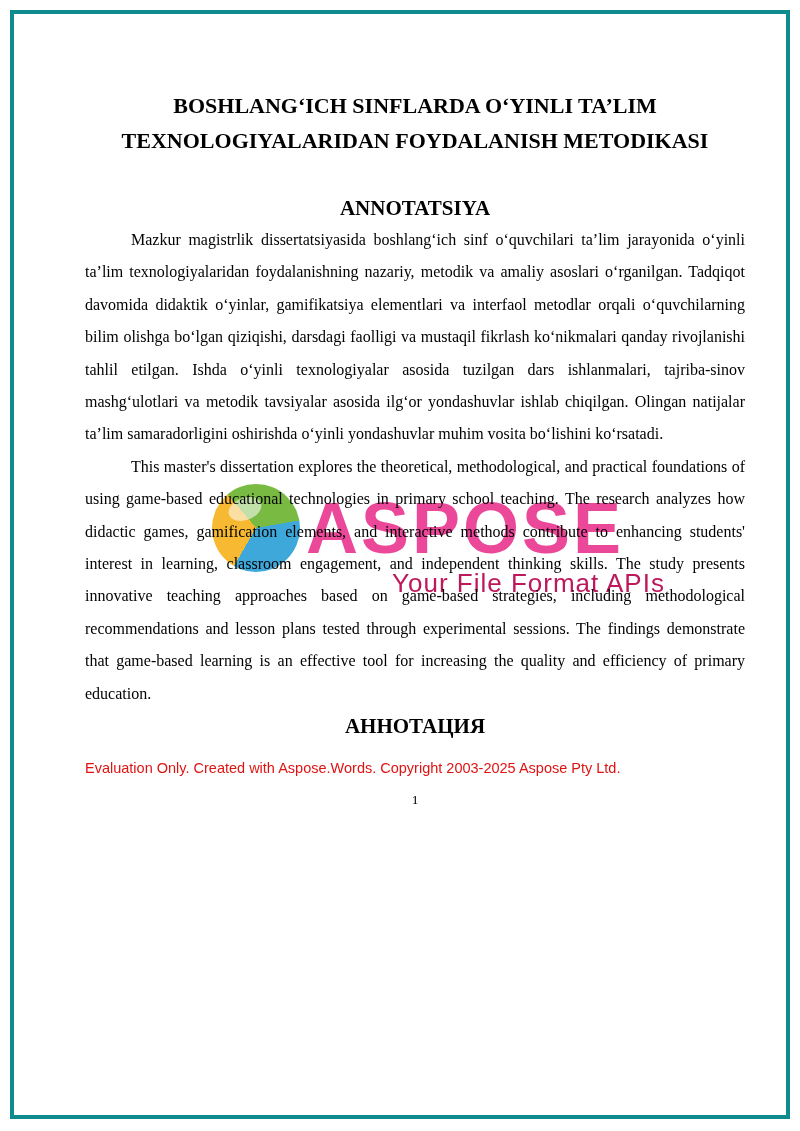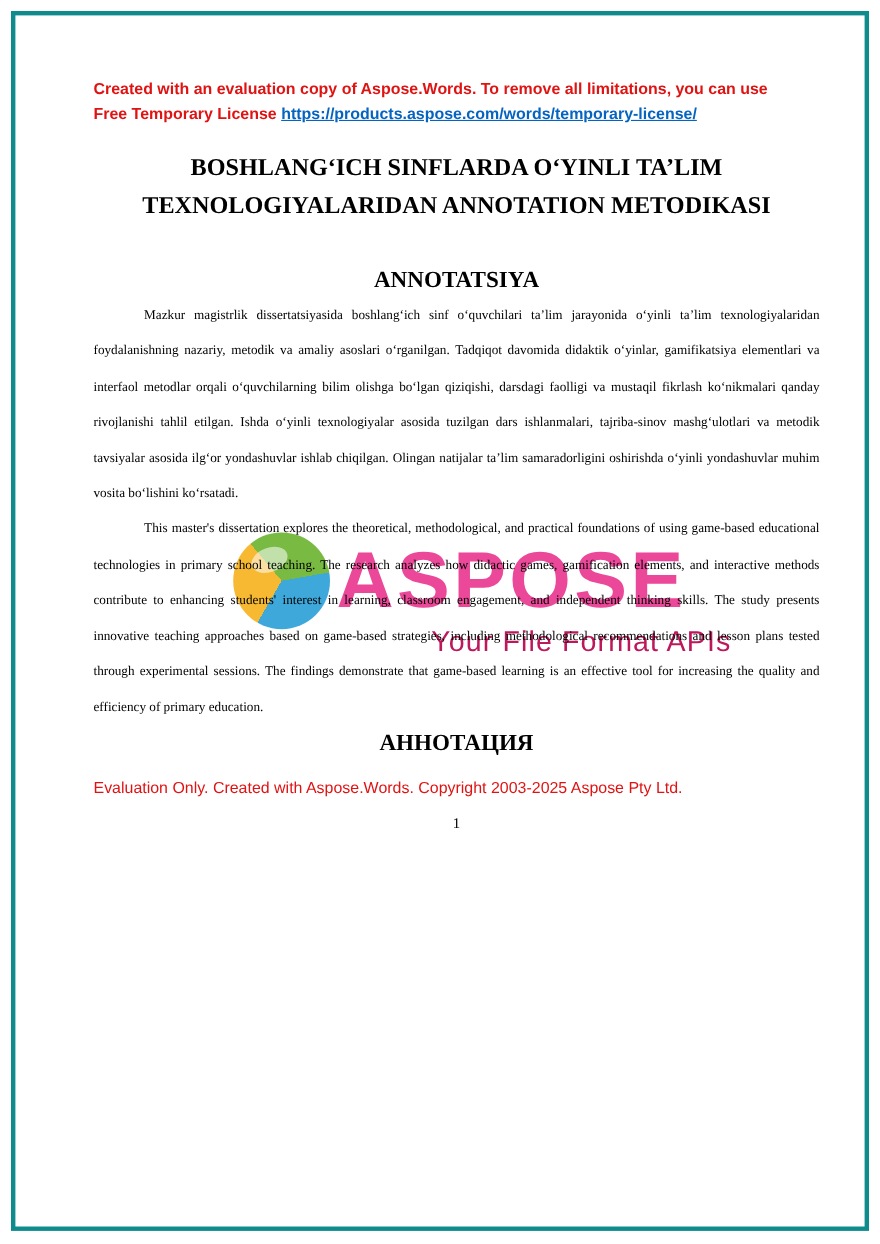--- a/index.html
+++ b/index.html
@@ -99,21 +99,21 @@
     font-weight: bold;
     font-size: 21px;
     line-height: 32px;
     margin: 0;
   }
   .section-heading.first { margin-top: 34px; }
 
   .para {
     margin: 0;
     text-align: justify;
-    font-size: 12px;
+    font-size: 16px;
     line-height: 32.4px;
     text-indent: 46px;
   }
 
   .eval-footer {
     font-family: "Liberation Sans", sans-serif;
     font-weight: normal;
     font-size: 14.5px;
     line-height: 20px;
     color: #e01313;
@@ -136,28 +136,24 @@
   <div class="watermark">
     <div class="wm-row">
       <div class="wm-logo"></div>
       <div class="wm-brand">ASPOSE</div>
     </div>
     <div class="wm-tagline">Your File Format APIs</div>
   </div>
 
   <div class="content">
 
-    <div class="eval-banner">
-      <div>Created with an evaluation copy of Aspose.Words. To remove all limitations, you can use</div>
-      <div><span>Free Temporary License </span><span class="link">https://products.aspose.com/words/temporary-license/</span></div>
-    </div>
 
     <div class="doc-title">
       <div>BOSHLANG‘ICH SINFLARDA O‘YINLI TA’LIM</div>
-      <div>TEXNOLOGIYALARIDAN ANNOTATION METODIKASI</div>
+      <div>TEXNOLOGIYALARIDAN FOYDALANISH METODIKASI</div>
     </div>
 
     <h2 class="section-heading first">ANNOTATSIYA</h2>
     <p class="para">Mazkur magistrlik dissertatsiyasida boshlang‘ich sinf o‘quvchilari ta’lim jarayonida o‘yinli ta’lim texnologiyalaridan foydalanishning nazariy, metodik va amaliy asoslari o‘rganilgan. Tadqiqot davomida didaktik o‘yinlar, gamifikatsiya elementlari va interfaol metodlar orqali o‘quvchilarning bilim olishga bo‘lgan qiziqishi, darsdagi faolligi va mustaqil fikrlash ko‘nikmalari qanday rivojlanishi tahlil etilgan. Ishda o‘yinli texnologiyalar asosida tuzilgan dars ishlanmalari, tajriba-sinov mashg‘ulotlari va metodik tavsiyalar asosida ilg‘or yondashuvlar ishlab chiqilgan. Olingan natijalar ta’lim samaradorligini oshirishda o‘yinli yondashuvlar muhim vosita bo‘lishini ko‘rsatadi.</p>
 
     <p class="para">This master's dissertation explores the theoretical, methodological, and practical foundations of using game-based educational technologies in primary school teaching. The research analyzes how didactic games, gamification elements, and interactive methods contribute to enhancing students' interest in learning, classroom engagement, and independent thinking skills. The study presents innovative teaching approaches based on game-based strategies, including methodological recommendations and lesson plans tested through experimental sessions. The findings demonstrate that game-based learning is an effective tool for increasing the quality and efficiency of primary education.</p>
 
     <h2 class="section-heading">АННОТАЦИЯ</h2>
 
     <div class="eval-footer">Evaluation Only. Created with Aspose.Words. Copyright 2003-2025 Aspose Pty Ltd.</div>

